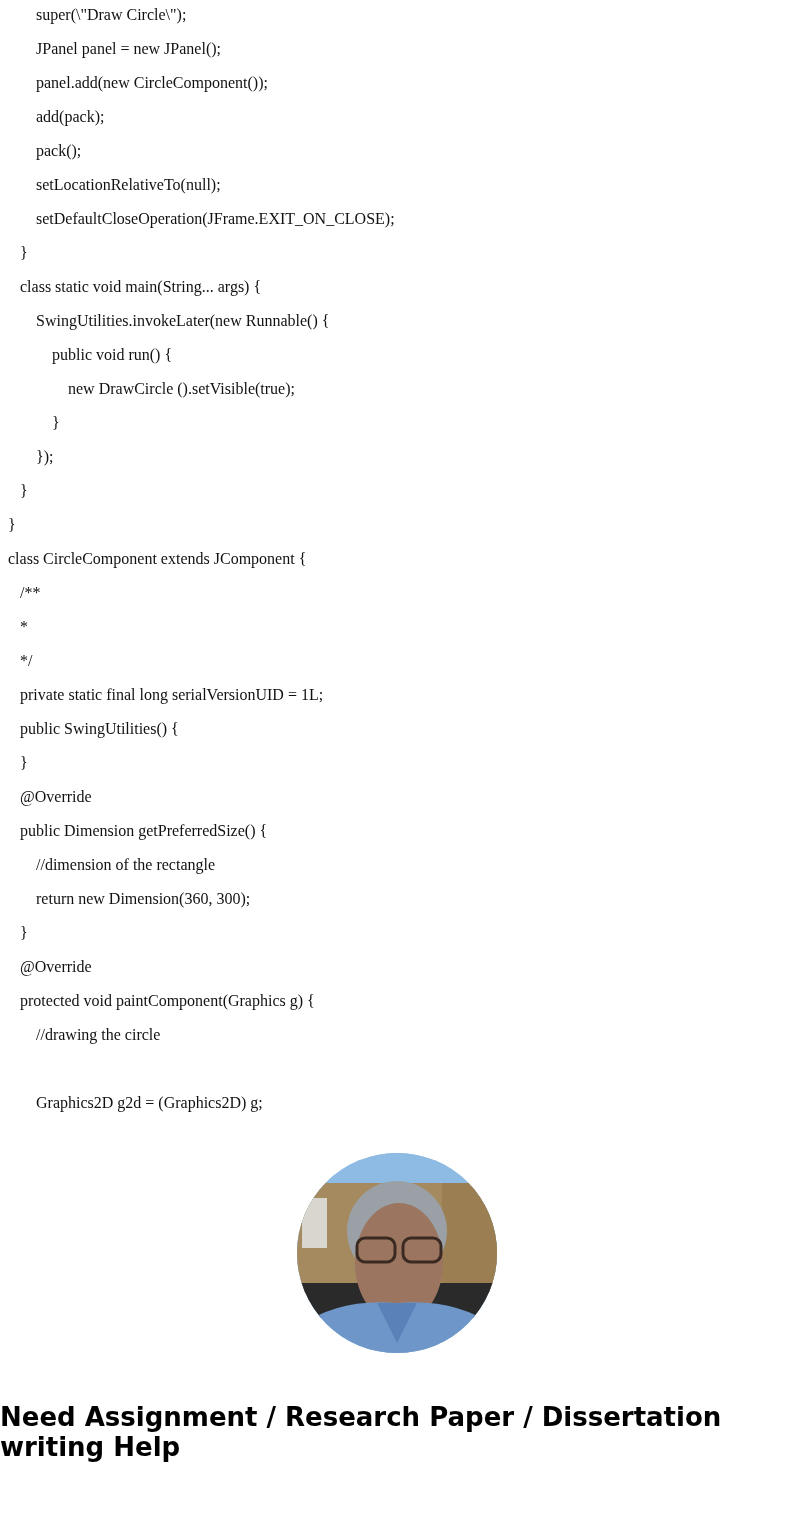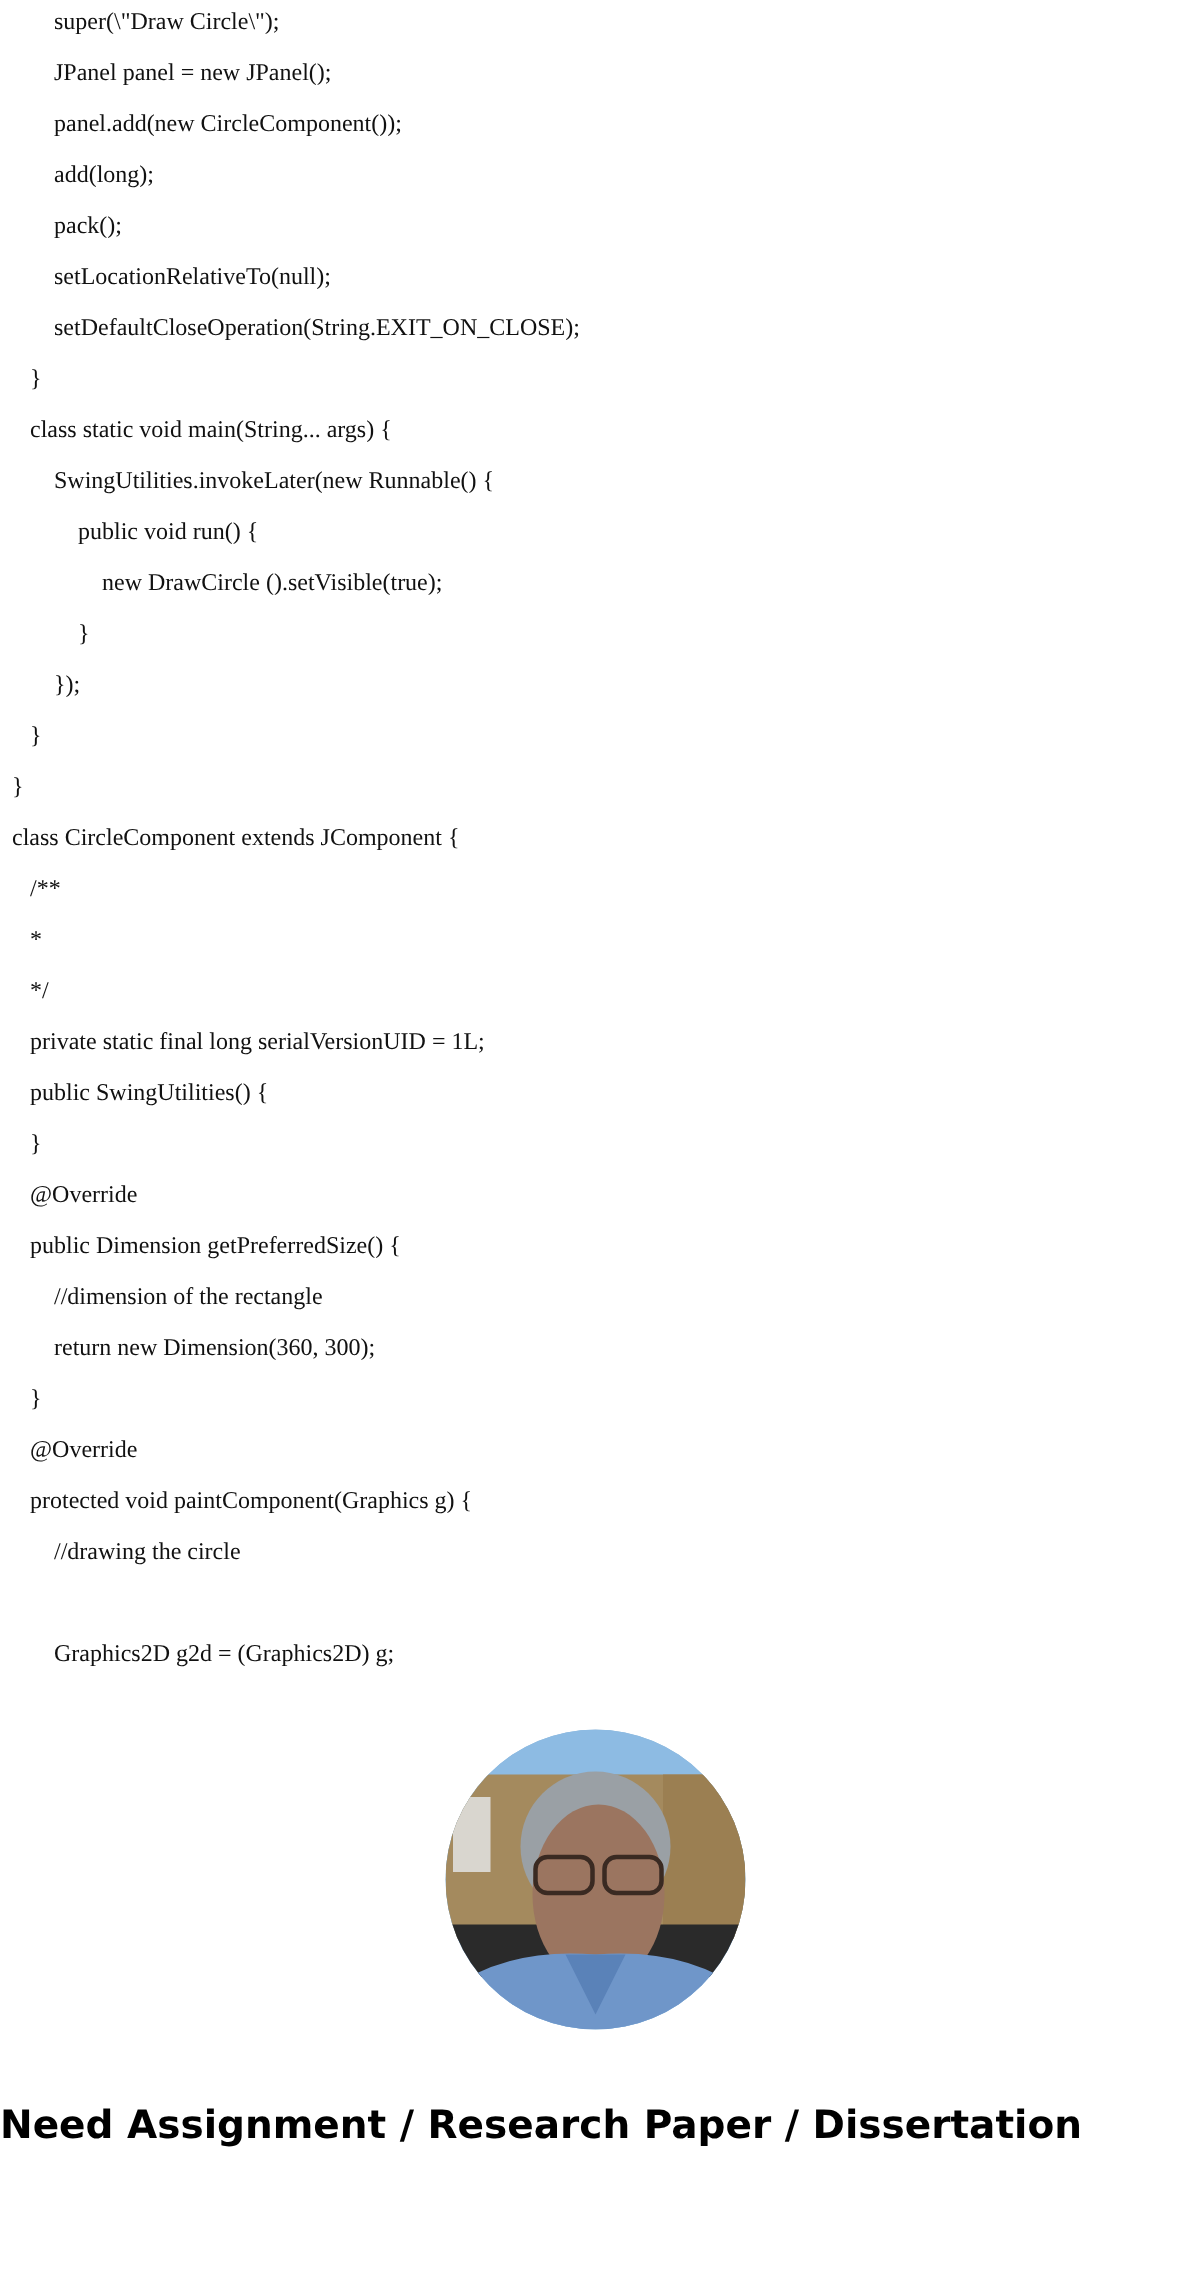--- a/index.html
+++ b/index.html
@@ -55,24 +55,24 @@
     }
     .promo div { white-space: nowrap; }
   </style>
 </head>
 <body>
 
 <div class="code">
   <div class="line" style="top:6px;left:36px">super(\"Draw Circle\");</div>
   <div class="line" style="top:40px;left:36px">JPanel panel = new JPanel();</div>
   <div class="line" style="top:74px;left:36px">panel.add(new CircleComponent());</div>
-  <div class="line" style="top:108px;left:36px">add(long);</div>
+  <div class="line" style="top:108px;left:36px">add(pack);</div>
   <div class="line" style="top:142px;left:36px">pack();</div>
   <div class="line" style="top:176px;left:36px">setLocationRelativeTo(null);</div>
-  <div class="line" style="top:210px;left:36px">setDefaultCloseOperation(String.EXIT_ON_CLOSE);</div>
+  <div class="line" style="top:210px;left:36px">setDefaultCloseOperation(JFrame.EXIT_ON_CLOSE);</div>
   <div class="line" style="top:244px;left:20px">}</div>
   <div class="line" style="top:278px;left:20px">class static void main(String... args) {</div>
   <div class="line" style="top:312px;left:36px">SwingUtilities.invokeLater(new Runnable() {</div>
   <div class="line" style="top:346px;left:52px">public void run() {</div>
   <div class="line" style="top:380px;left:68px">new DrawCircle ().setVisible(true);</div>
   <div class="line" style="top:414px;left:52px">}</div>
   <div class="line" style="top:448px;left:36px">});</div>
   <div class="line" style="top:482px;left:20px">}</div>
   <div class="line" style="top:516px;left:8px">}</div>
   <div class="line" style="top:550px;left:8px">class CircleComponent extends JComponent {</div>
@@ -105,13 +105,14 @@
     <ellipse cx="102" cy="110" rx="44" ry="60" fill="#9b7560"></ellipse>
     <rect x="60" y="85" width="38" height="24" rx="8" fill="none" stroke="#3a2a22" stroke-width="3"></rect>
     <rect x="106" y="85" width="38" height="24" rx="8" fill="none" stroke="#3a2a22" stroke-width="3"></rect>
     <path d="M0 200 L0 175 Q40 145 100 150 Q160 145 200 175 L200 200 Z" fill="#6f96c9"></path>
     <path d="M80 150 L100 190 L120 150 Z" fill="#5a82b8"></path>
   </svg>
 </div>
 
 <div class="promo">
   <div>Need Assignment / Research Paper / Dissertation</div>
+  <div>writing Help</div>
 </div>
 
 </body></html>

